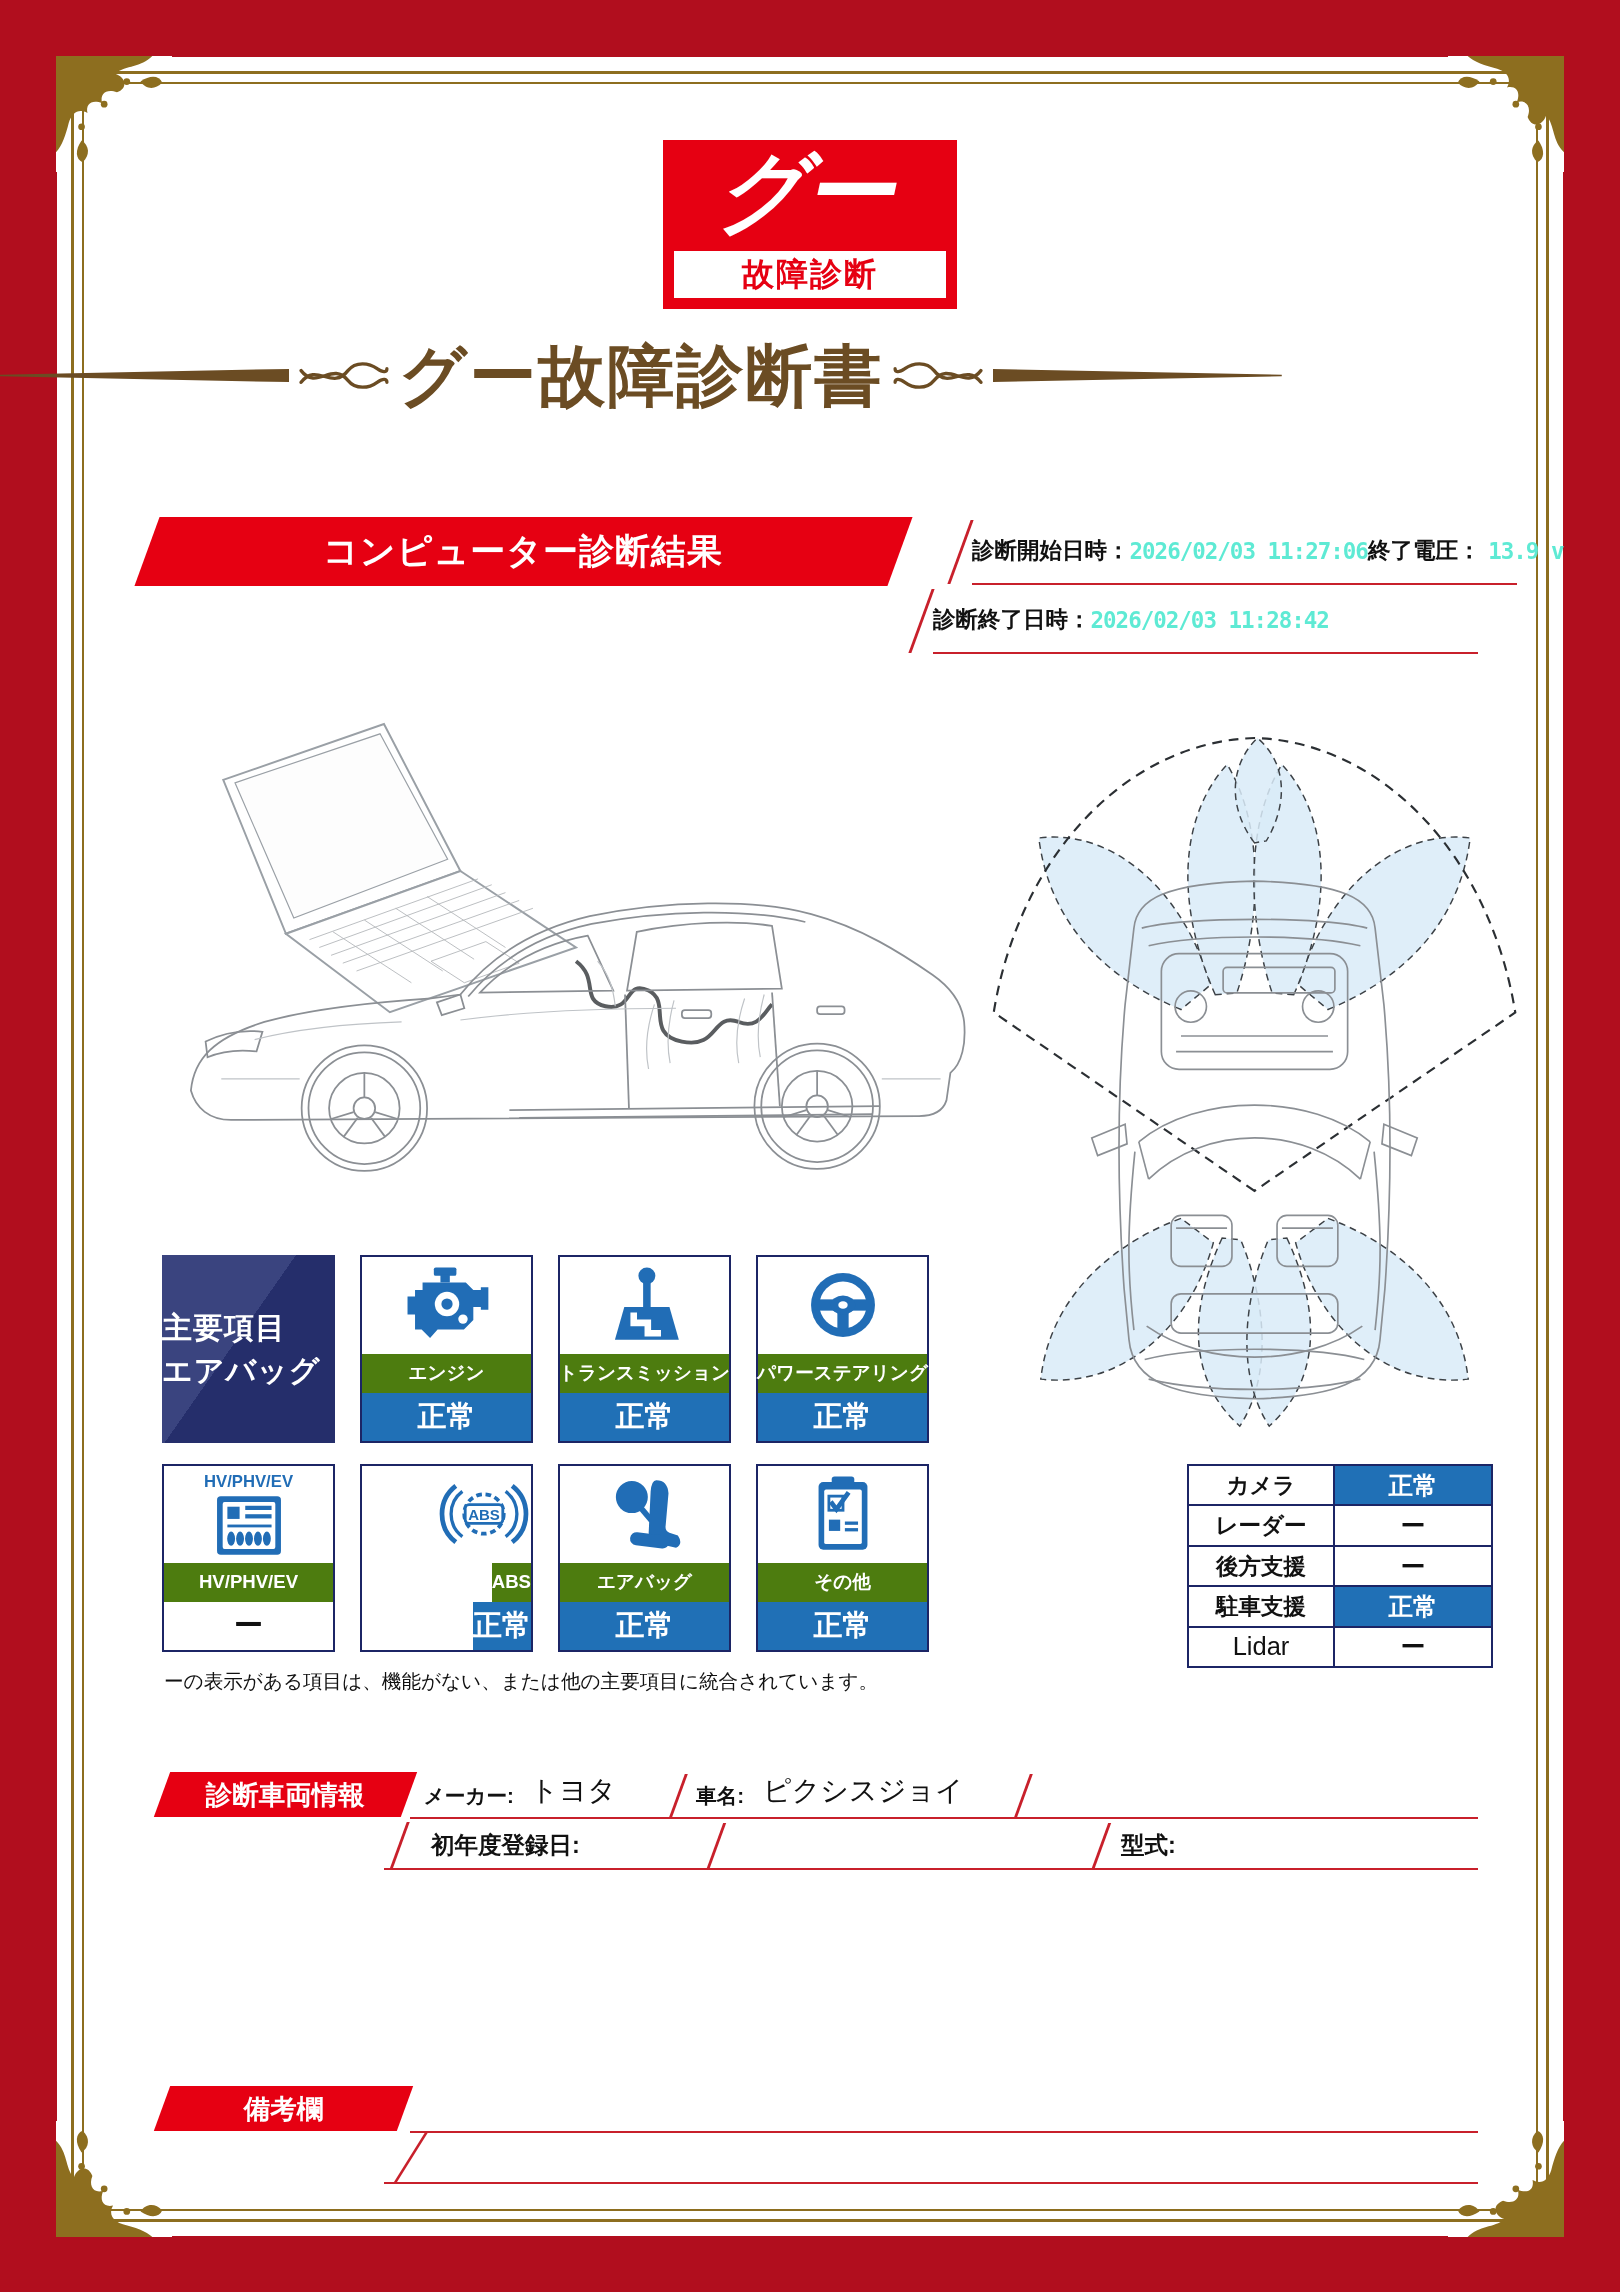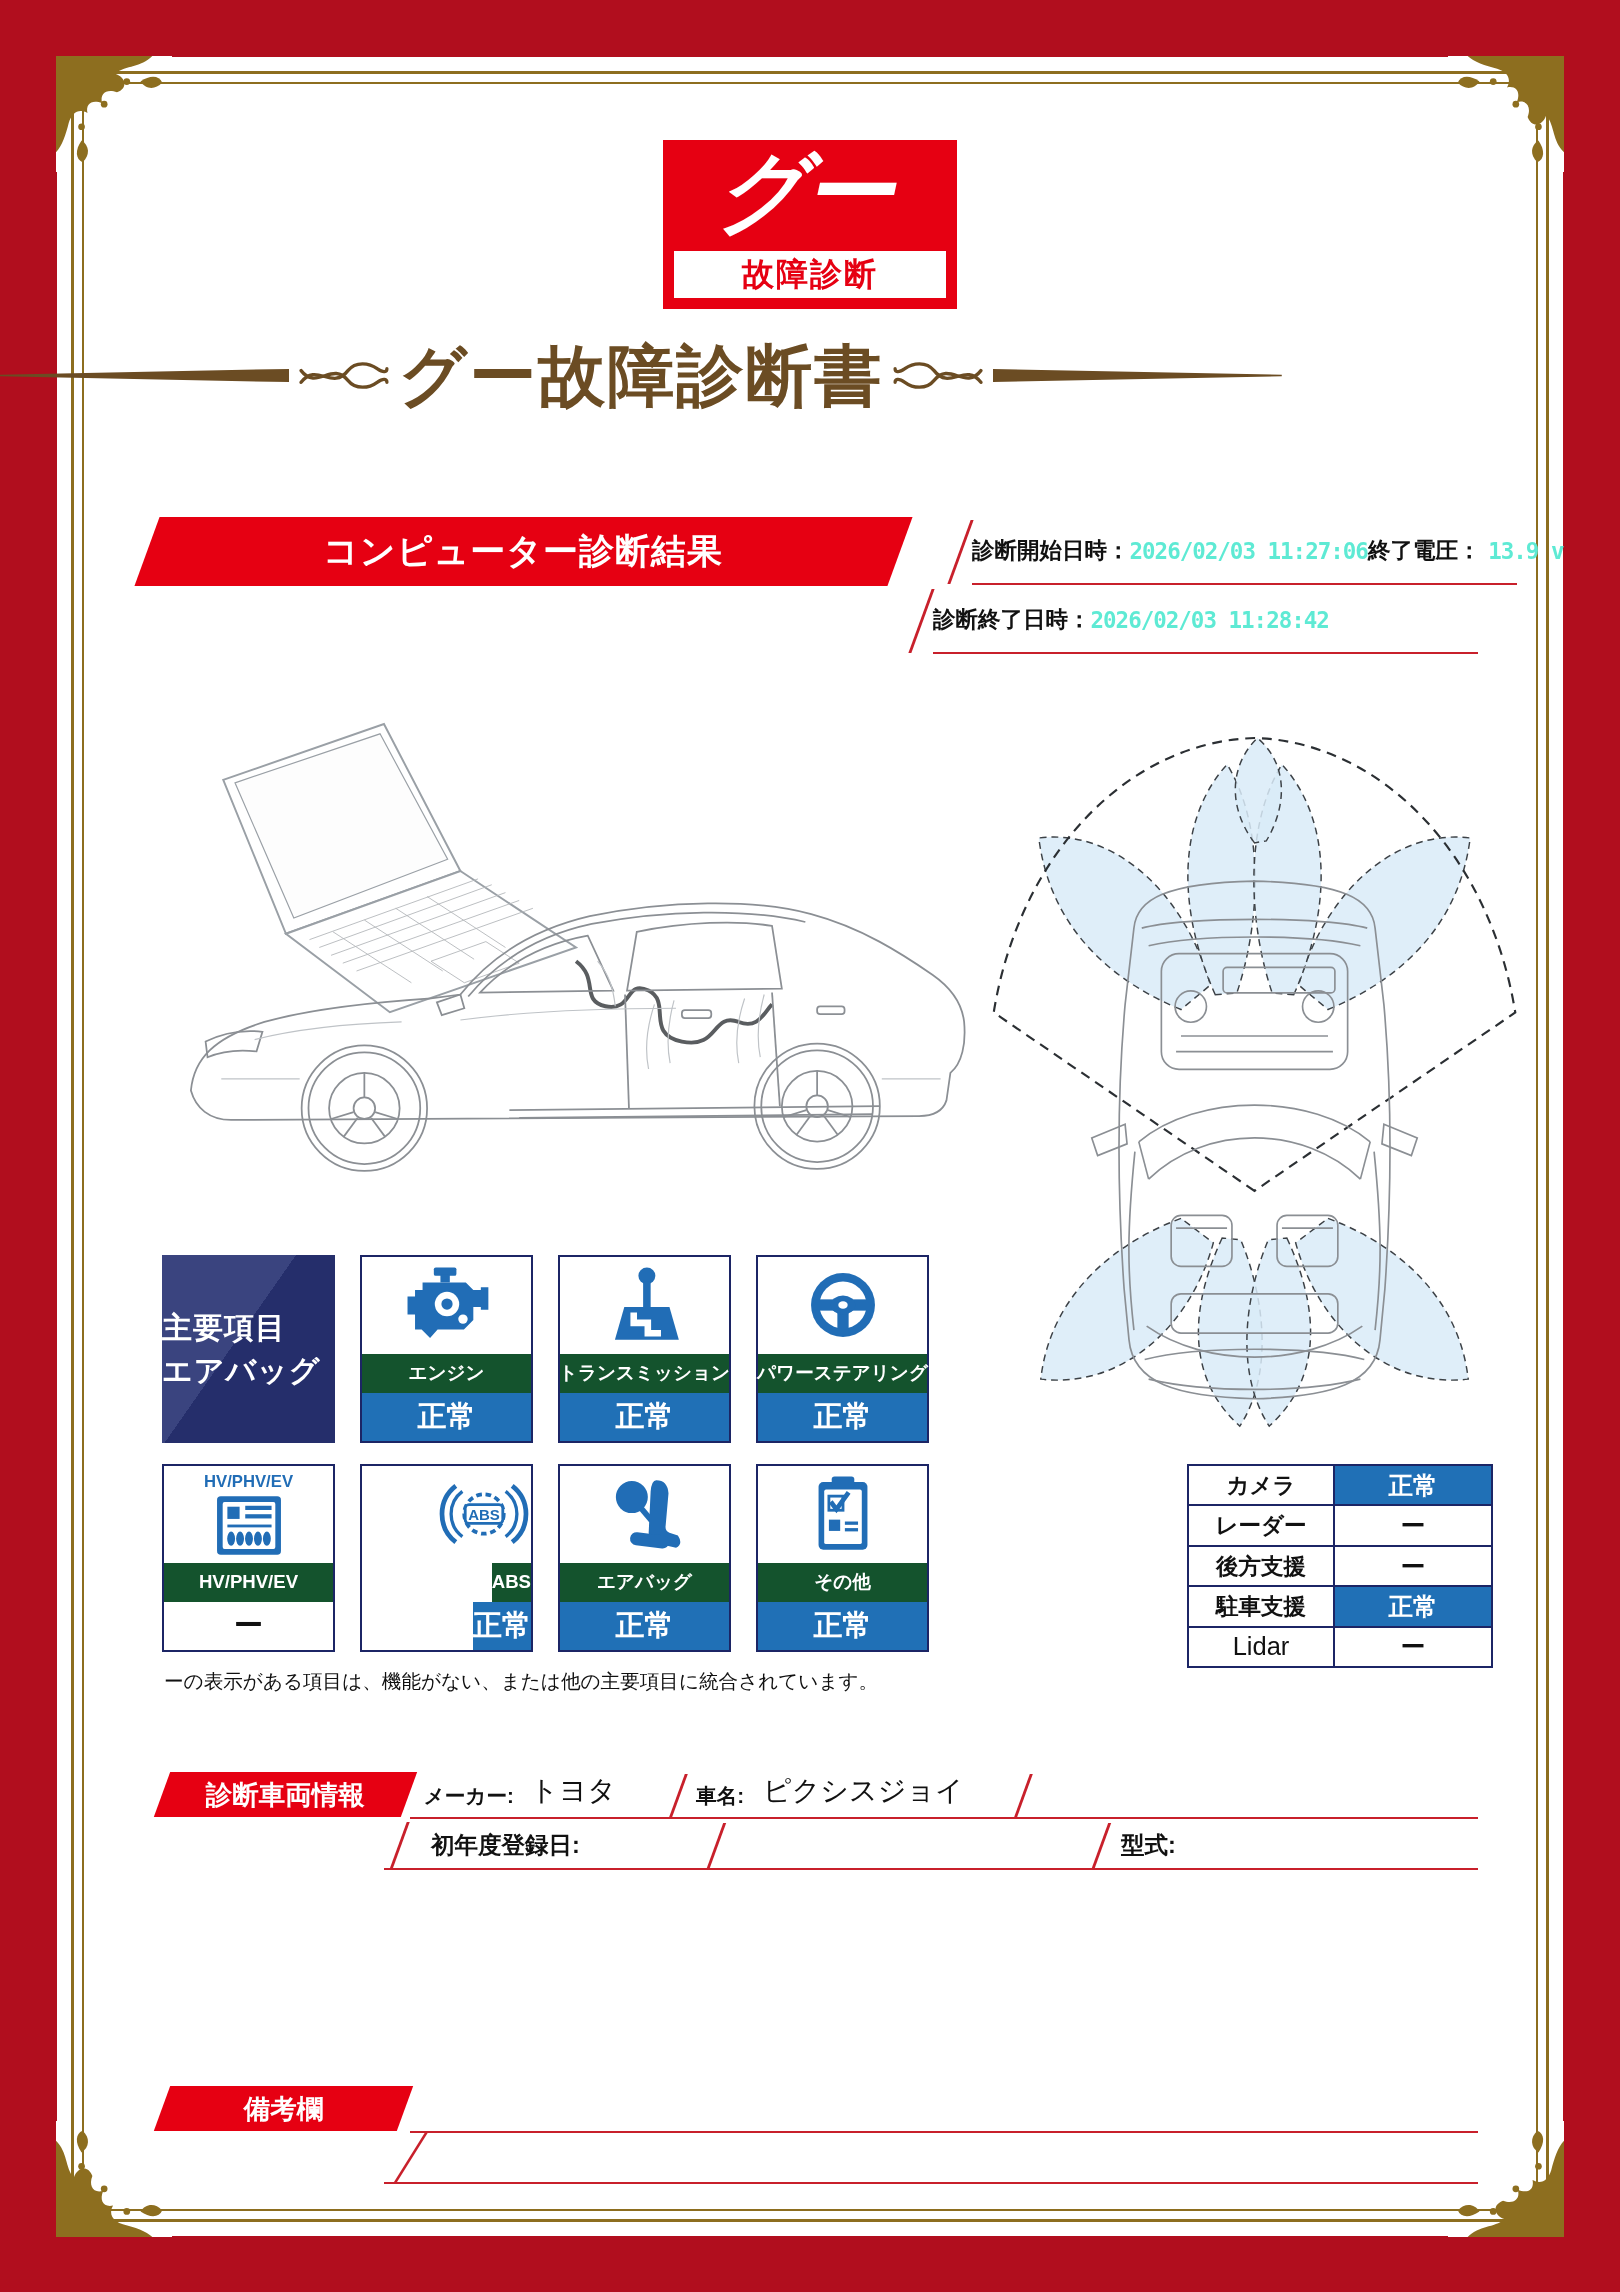--- a/index.html
+++ b/index.html
@@ -51,21 +51,21 @@
 
   
   .warnbar{position:absolute;left:162px;top:1210px;width:781px;height:37px;background:#e60012;
     display:flex;align-items:center;justify-content:center;color:#fff;font-size:20.6px;font-weight:bold;letter-spacing:1px;}
   .cell{position:absolute;width:173px;height:188px;}
   .headbox{background:linear-gradient(125deg,#3a447f 0%,#3a447f 44%,#252e6b 44%);
     display:flex;flex-direction:column;justify-content:center;color:#fff;
     font-size:30px;font-weight:bold;line-height:1.45;letter-spacing:1px;}
   .card{background:#fff;border:2px solid #1c2565;box-sizing:border-box;display:flex;flex-direction:column;}
   .card .icon-area{height:98px;display:flex;flex-direction:column;align-items:center;justify-content:center;overflow:hidden;}
-  .card .label-bar{height:39px;background:#14532d;display:flex;align-items:center;justify-content:center;
+  .card .label-bar{height:39px;background:#4d7c0f;display:flex;align-items:center;justify-content:center;
     color:#fff;font-size:18.6px;font-weight:bold;white-space:nowrap;}
   .card .status-bar{height:49px;display:flex;align-items:center;justify-content:center;font-size:29px;font-weight:bold;}
   .st-normal{background:#2070b6;color:#fff;}
   .st-dash{background:#fff;color:#111;}
   .hv-caption{color:#216db6;font-size:16.7px;font-weight:bold;margin:2px 0 1px;}
   .footnote{position:absolute;left:164px;top:1668px;font-size:19.6px;color:#111;}
 
   
   .safety-left{position:absolute;left:1022px;top:1464px;width:165px;height:204px;border:2.9px solid #1c2565;
     box-sizing:border-box;background:#fff;display:flex;flex-direction:column;}

